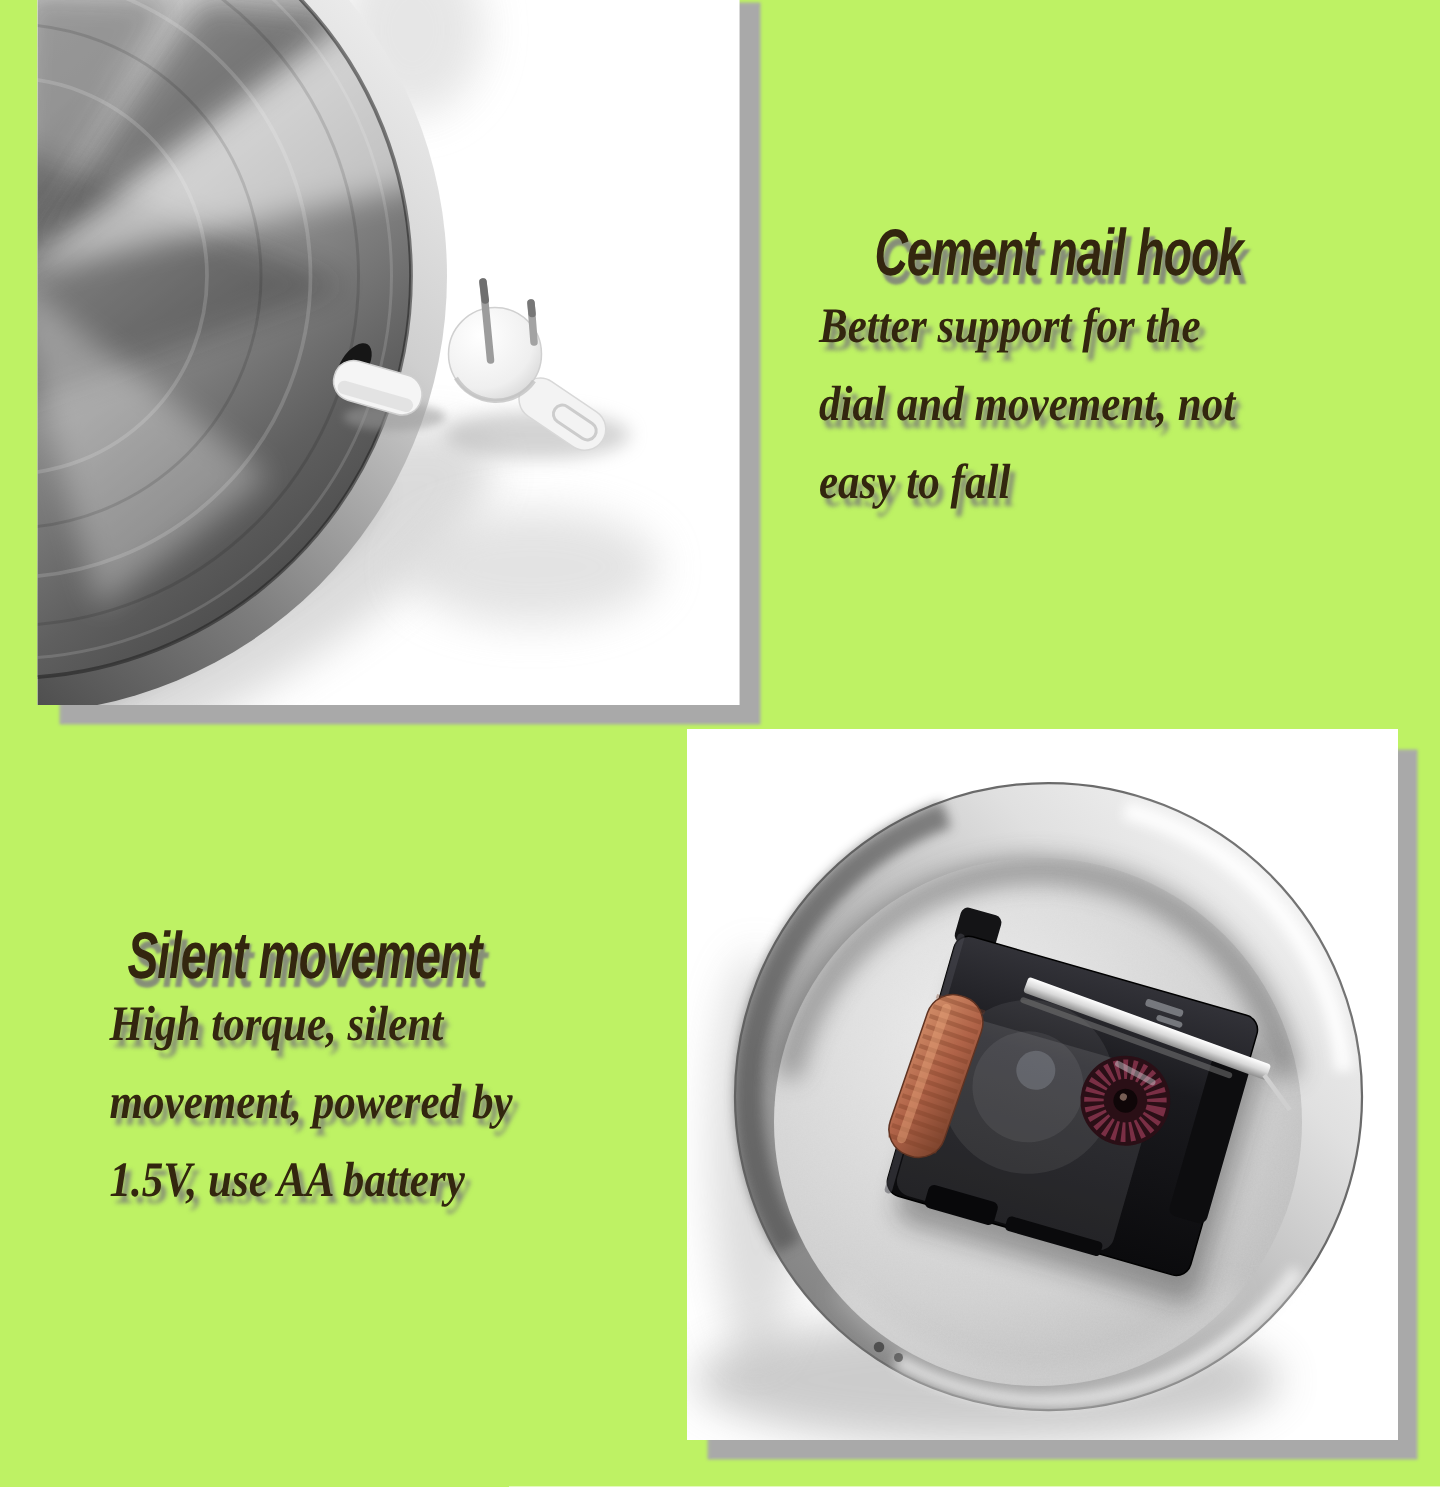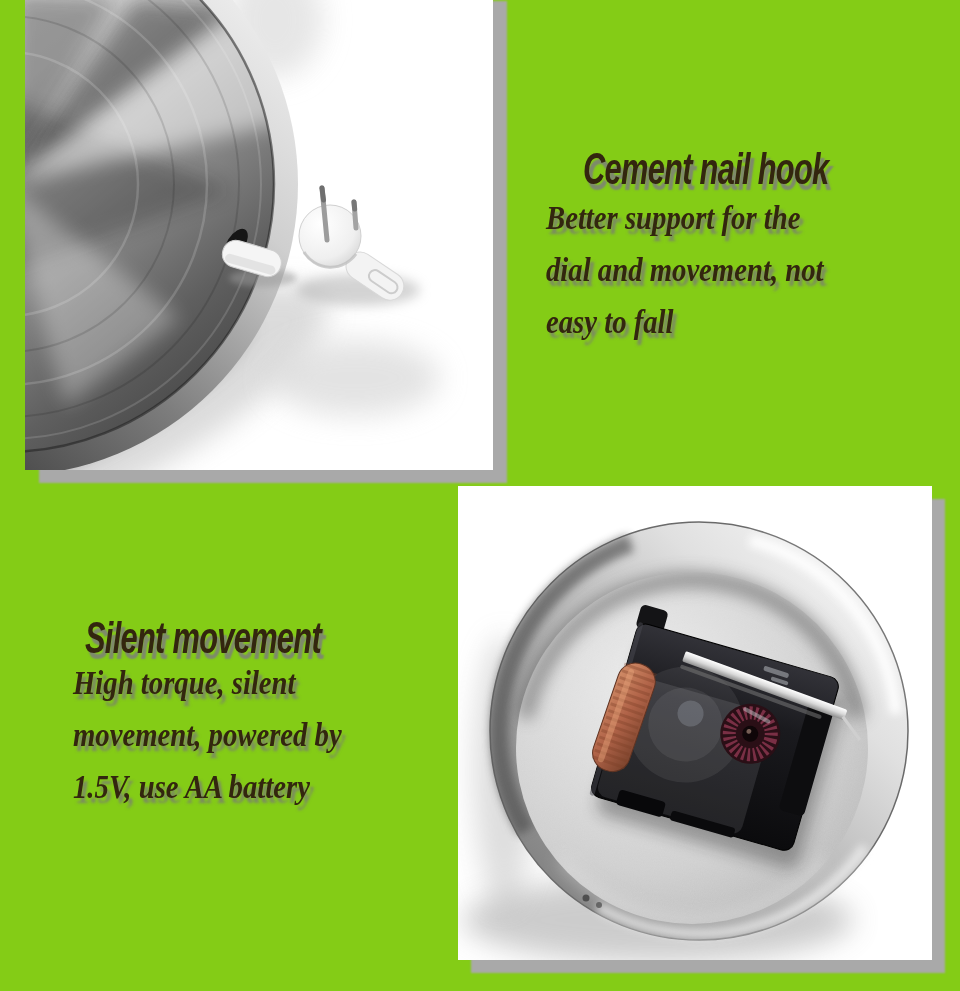--- a/index.html
+++ b/index.html
@@ -4,21 +4,21 @@
 <style>
   html, body {
     margin: 0;
     padding: 0;
     background: #ffffff;
   }
   .canvas {
     position: relative;
     width: 960px;
     height: 991px;
-    background: #84cc16;
+    background: #bef264;
     overflow: hidden;
     font-family: "Liberation Serif", serif;
   }
   figure.photo {
     position: absolute;
     margin: 0;
     padding: 0;
     background: #ffffff;
     overflow: hidden;
   }

